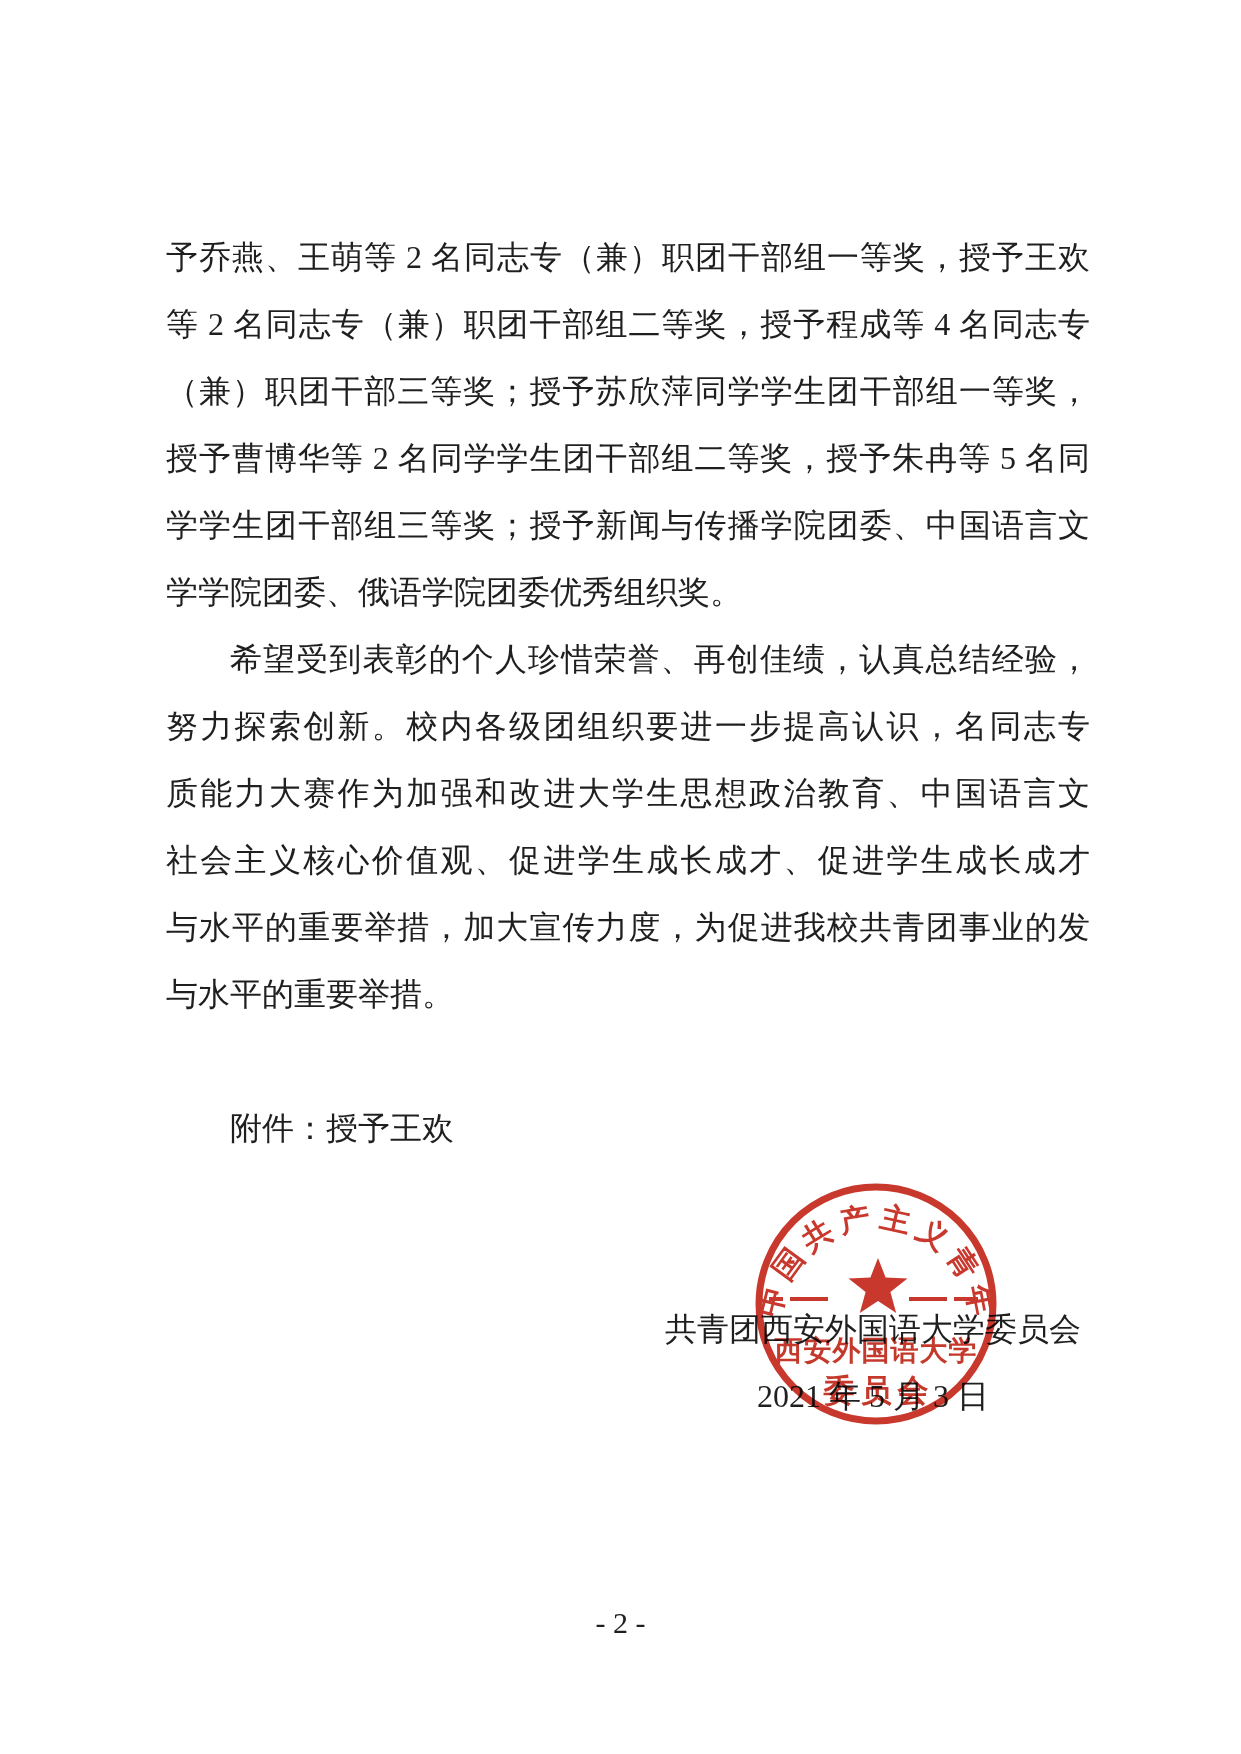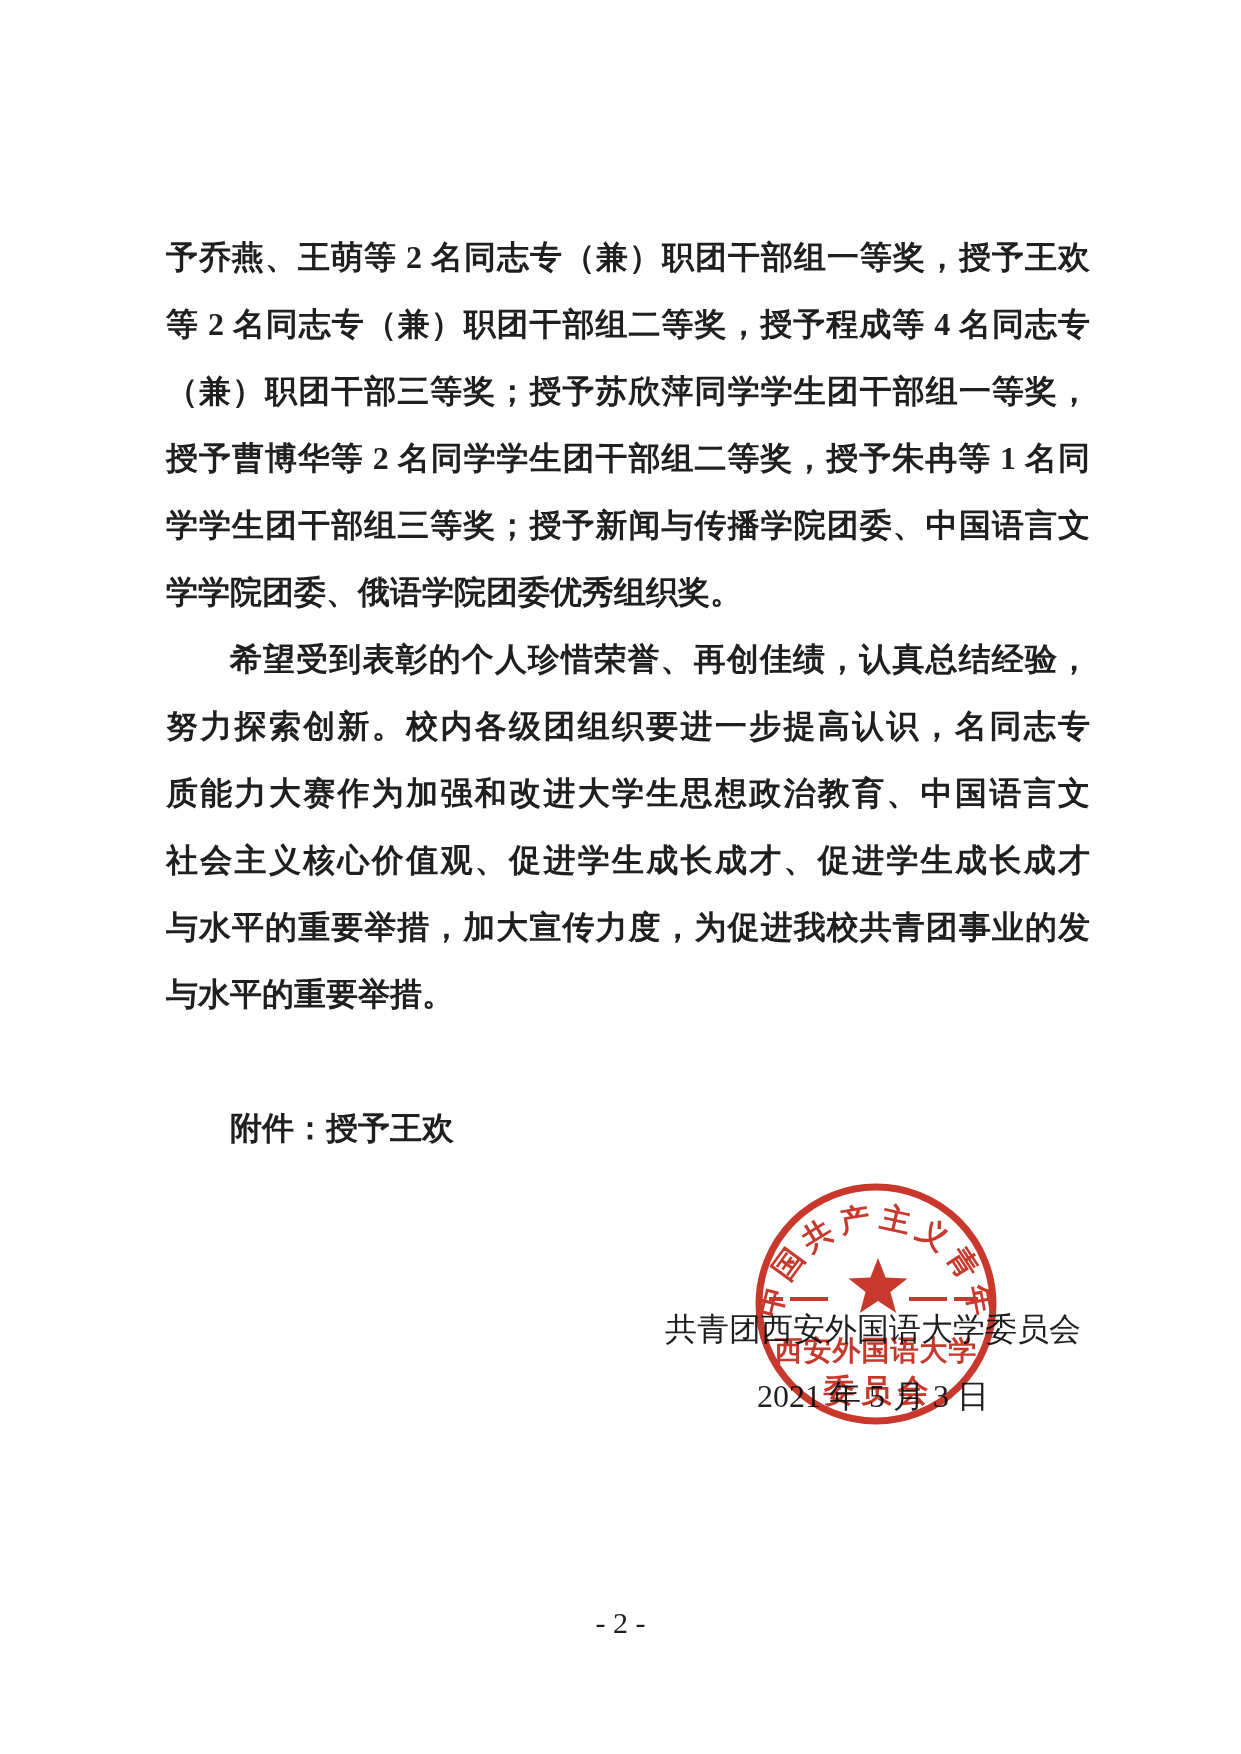--- a/index.html
+++ b/index.html
@@ -21,21 +21,20 @@
     left: 166px;
     top: 224px;
     width: 924px;
     font-size: 32px;
     line-height: 67px;
     color: #1f1f1f;
   }
   .tline {
     height: 67px;
     white-space: nowrap;
-    font-weight: bold;
   }
   .jline {
     white-space: normal;
     text-align: justify;
     text-align-last: justify;
   }
   .indent2 {
     text-indent: 2em;
   }
   .spacer {
@@ -82,21 +81,21 @@
 <body>
 
 <div class="page">
 
   <div class="doc">
 
     <div>
       <div class="tline jline">予乔燕、王萌等 2 名同志专（兼）职团干部组一等奖，授予王欢</div>
       <div class="tline jline">等 2 名同志专（兼）职团干部组二等奖，授予程成等 4 名同志专</div>
       <div class="tline jline">（兼）职团干部三等奖；授予苏欣萍同学学生团干部组一等奖，</div>
-      <div class="tline jline">授予曹博华等 2 名同学学生团干部组二等奖，授予朱冉等 1 名同</div>
+      <div class="tline jline">授予曹博华等 2 名同学学生团干部组二等奖，授予朱冉等 5 名同</div>
       <div class="tline jline">学学生团干部组三等奖；授予新闻与传播学院团委、中国语言文</div>
       <div class="tline">学学院团委、俄语学院团委优秀组织奖。</div>
     </div>
 
     <div>
       <div class="tline jline indent2">希望受到表彰的个人珍惜荣誉、再创佳绩，认真总结经验，</div>
       <div class="tline jline">努力探索创新。校内各级团组织要进一步提高认识，名同志专</div>
       <div class="tline jline">质能力大赛作为加强和改进大学生思想政治教育、中国语言文</div>
       <div class="tline jline">社会主义核心价值观、促进学生成长成才、促进学生成长成才</div>
       <div class="tline jline">与水平的重要举措，加大宣传力度，为促进我校共青团事业的发</div>

